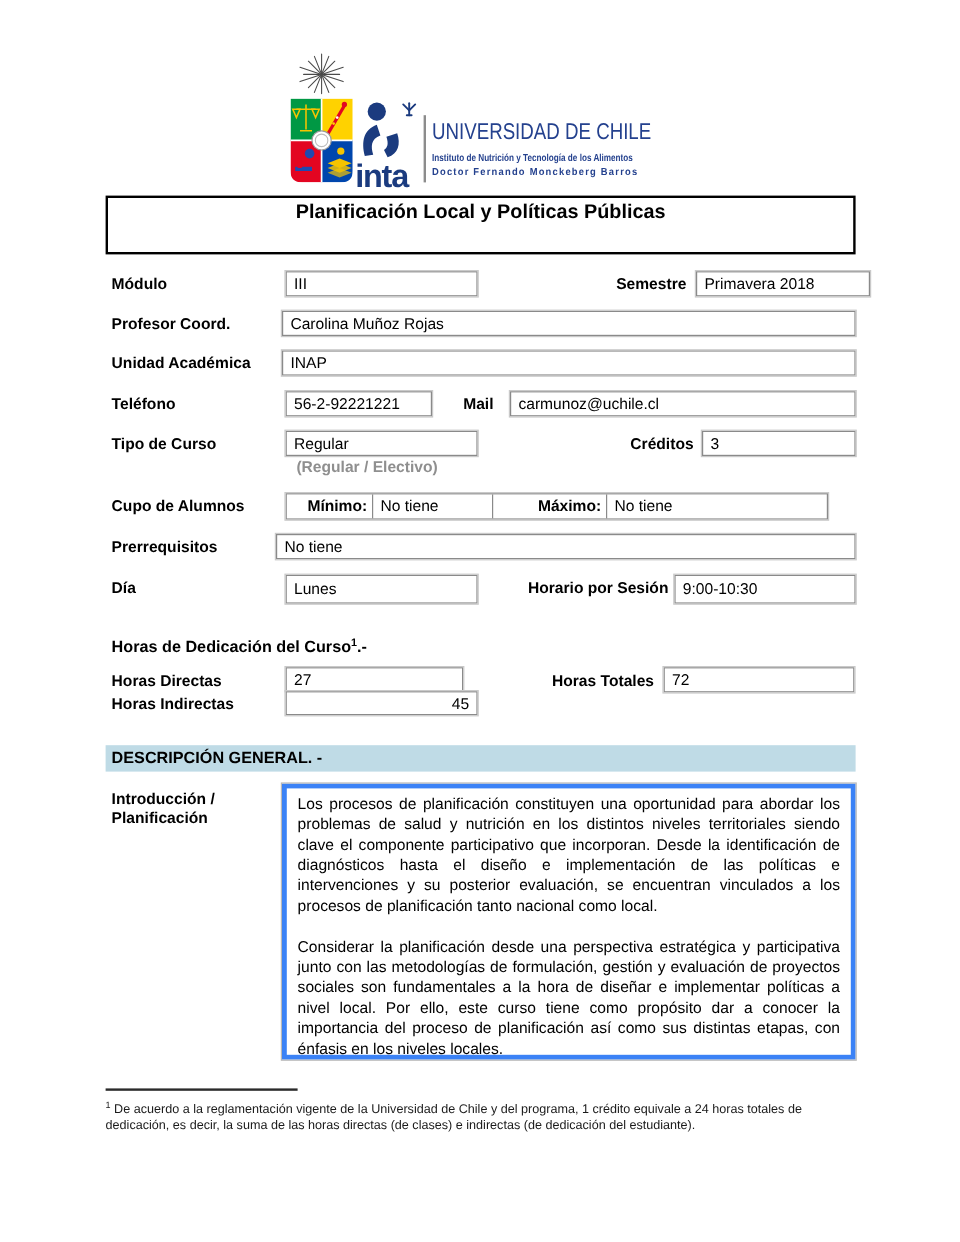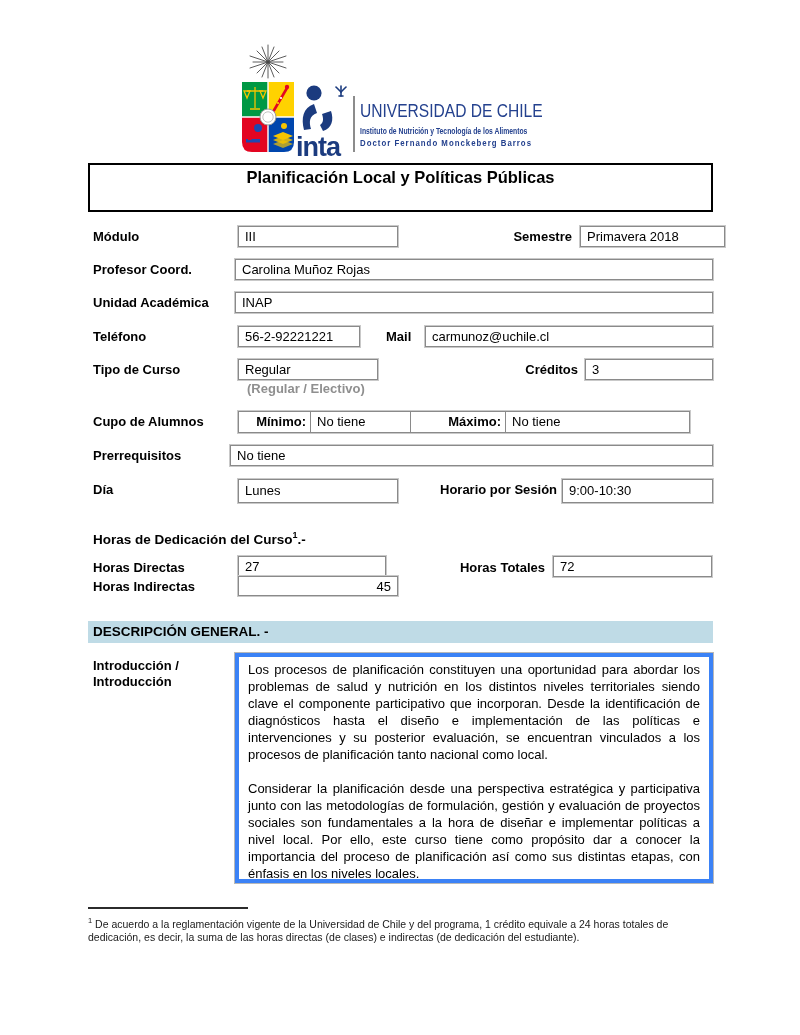--- a/index.html
+++ b/index.html
@@ -47,21 +47,21 @@
 
   .l-unidad   { left:93px;  top:295px; }
   .b-unidad   { left:235px; top:292px; width:478px; }
 
   .l-telefono { left:93px;  top:329px; }
   .b-telefono { left:238px; top:326px; width:122px; }
   .l-mail     { left:386px; top:329px; }
   .b-mail     { left:425px; top:326px; width:288px; }
 
   .l-tipo     { left:93px;  top:362px; }
-  .b-tipo     { left:238px; top:359px; width:140px; }
+  .b-tipo     { left:238px; top:359px; width:160px; }
   .hint-tipo  { left:247px; top:381px; font-size:13px; font-weight:bold; color:#8f8f8f; }
   .l-creditos { left:480px; top:362px; width:98px; }
   .b-creditos { left:585px; top:359px; width:128px; }
 
   .l-cupo     { left:93px;  top:414px; }
   .cupo-table {
     left:238px; top:411px; width:452px; height:22px; display:flex; align-items:stretch;
     background:#fff; border:1px solid #8a8a8a; outline:1px solid #c9c9c9; font-size:13px;
   }
   .cupo-cell { padding:2px 4px; white-space:nowrap; overflow:hidden; }
@@ -252,21 +252,21 @@
   <div class="abs fbox b-hdir">27</div>
   <div class="abs lbl l-hind">Horas Indirectas</div>
   <div class="abs fbox b-hind">45</div>
   <div class="abs lbl lbl-r l-htot">Horas Totales</div>
   <div class="abs fbox b-htot">72</div>
 
   <div class="abs desc-bar">DESCRIPCIÓN GENERAL. -</div>
 
   <div class="abs lbl l-intro">
     <div>Introducción /</div>
-    <div>Introducción</div>
+    <div>Planificación</div>
   </div>
   <div class="abs intro-box">
     <p>Los procesos de planificación constituyen una oportunidad para abordar los problemas de salud y nutrición en los distintos niveles territoriales siendo clave el componente participativo que incorporan. Desde la identificación de diagnósticos hasta el diseño e implementación de las políticas e intervenciones y su posterior evaluación, se encuentran vinculados a los procesos de planificación tanto nacional como local.</p>
     <p>Considerar la planificación desde una perspectiva estratégica y participativa junto con las metodologías de formulación, gestión y evaluación de proyectos sociales son fundamentales a la hora de diseñar e implementar políticas a nivel local. Por ello, este curso tiene como propósito dar a conocer la importancia del proceso de planificación así como sus distintas etapas, con énfasis en los niveles locales.</p>
   </div>
 
   <div class="abs foot-rule"></div>
   <div class="abs footnote"><sup>1</sup><span> De acuerdo a la reglamentación vigente de la Universidad de Chile y del programa, 1 crédito equivale a 24 horas totales de dedicación, es decir, la suma de las horas directas (de clases) e indirectas (de dedicación del estudiante).</span></div>
 
 </div>

